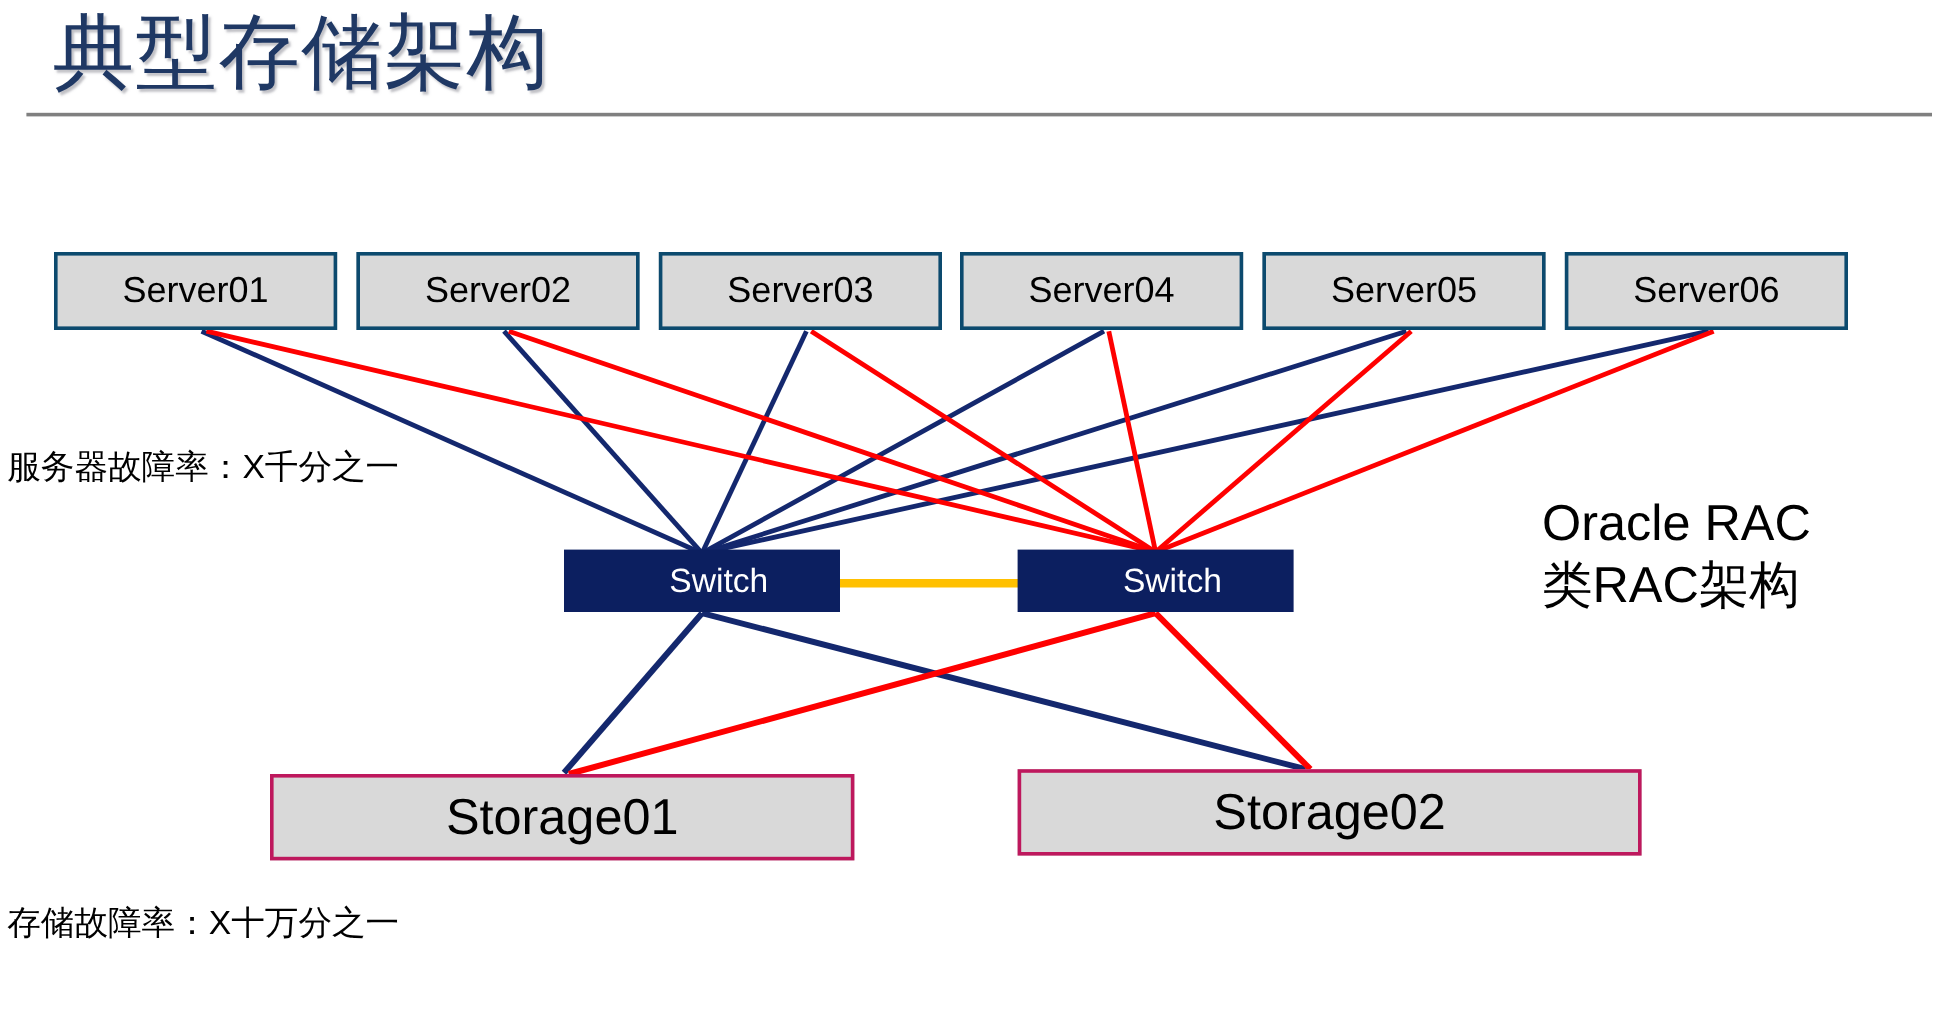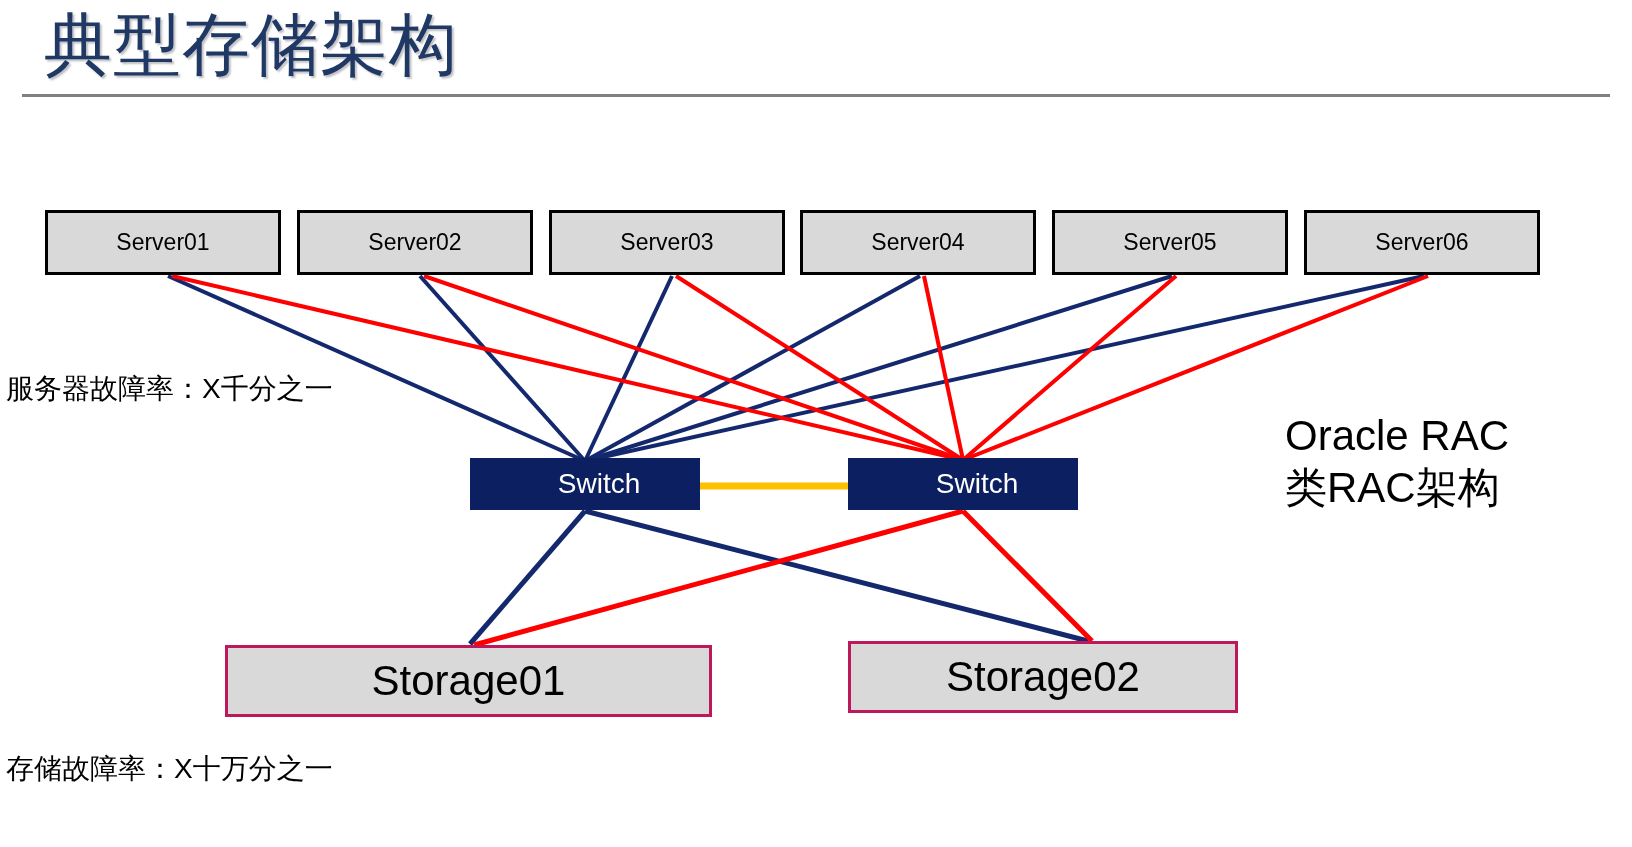--- a/index.html
+++ b/index.html
@@ -72,22 +72,22 @@
   .node {
     position: absolute;
     box-sizing: border-box;
     display: flex;
     align-items: center;
     justify-content: center;
     white-space: nowrap;
   }
   .node.server {
     background: #d9d9d9;
-    border: 3px solid #000000;
-    font-size: 23px;
+    border: 3px solid #0c4a6e;
+    font-size: 30px;
     color: #000000;
   }
   .node.storage {
     background: #d9d9d9;
     border: 3px solid #be185d;
     font-size: 42px;
     color: #000000;
   }
   .node.switch {
     background: #0c1f60;
@@ -170,21 +170,21 @@
     <div class="node switch" style="left: 470px; top: 458px; width: 230px; height: 52px;">
       <span>Switch</span>
     </div>
     <div class="node switch" style="left: 848px; top: 458px; width: 230px; height: 52px;">
       <span>Switch</span>
     </div>
 
     <div class="node storage" style="left: 225px; top: 645px; width: 487px; height: 72px;">
       <span>Storage01</span>
     </div>
-    <div class="node storage" style="left: 848px; top: 641px; width: 390px; height: 72px;">
+    <div class="node storage" style="left: 848px; top: 641px; width: 520px; height: 72px;">
       <span>Storage02</span>
     </div>
   </div>
 
   <div class="annotation" id="server-failure-note" style="left: 6px; top: 372px;">服务器故障率：X千分之一</div>
 
   <div class="annotation" id="storage-failure-note" style="left: 6px; top: 752px;">存储故障率：X十万分之一</div>
 
   <div id="cluster-note">
     <div>Oracle RAC</div>

